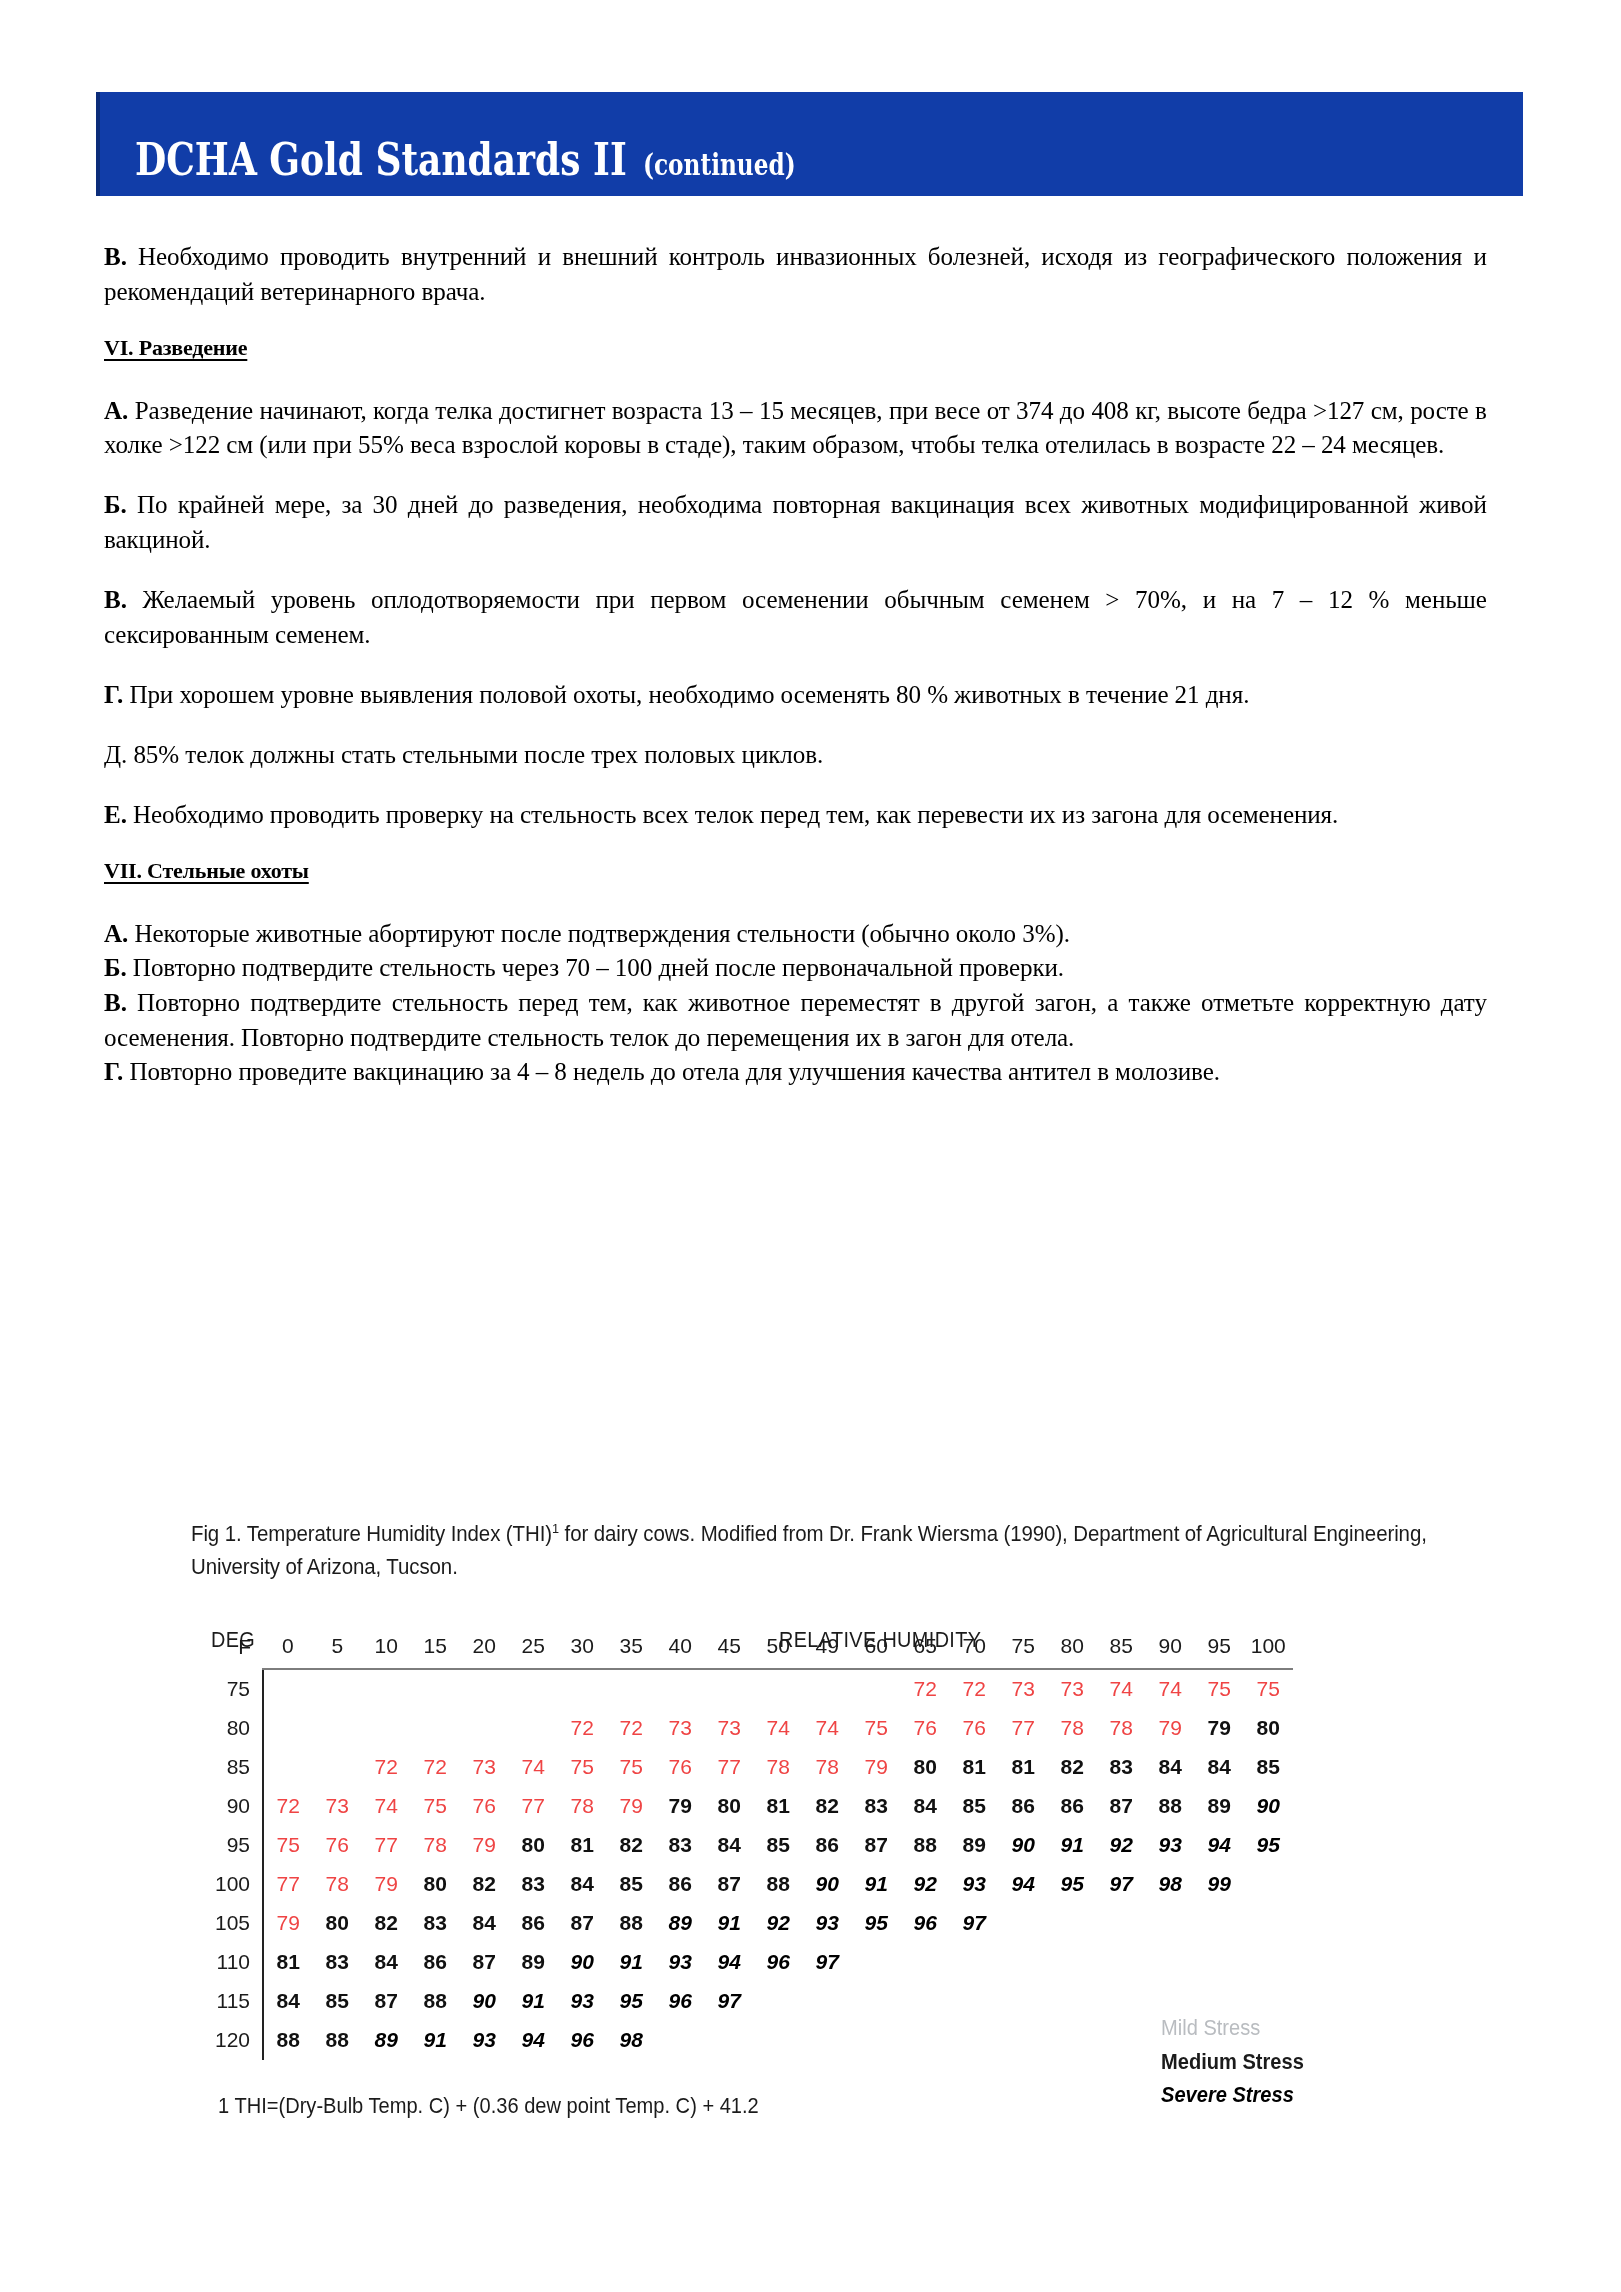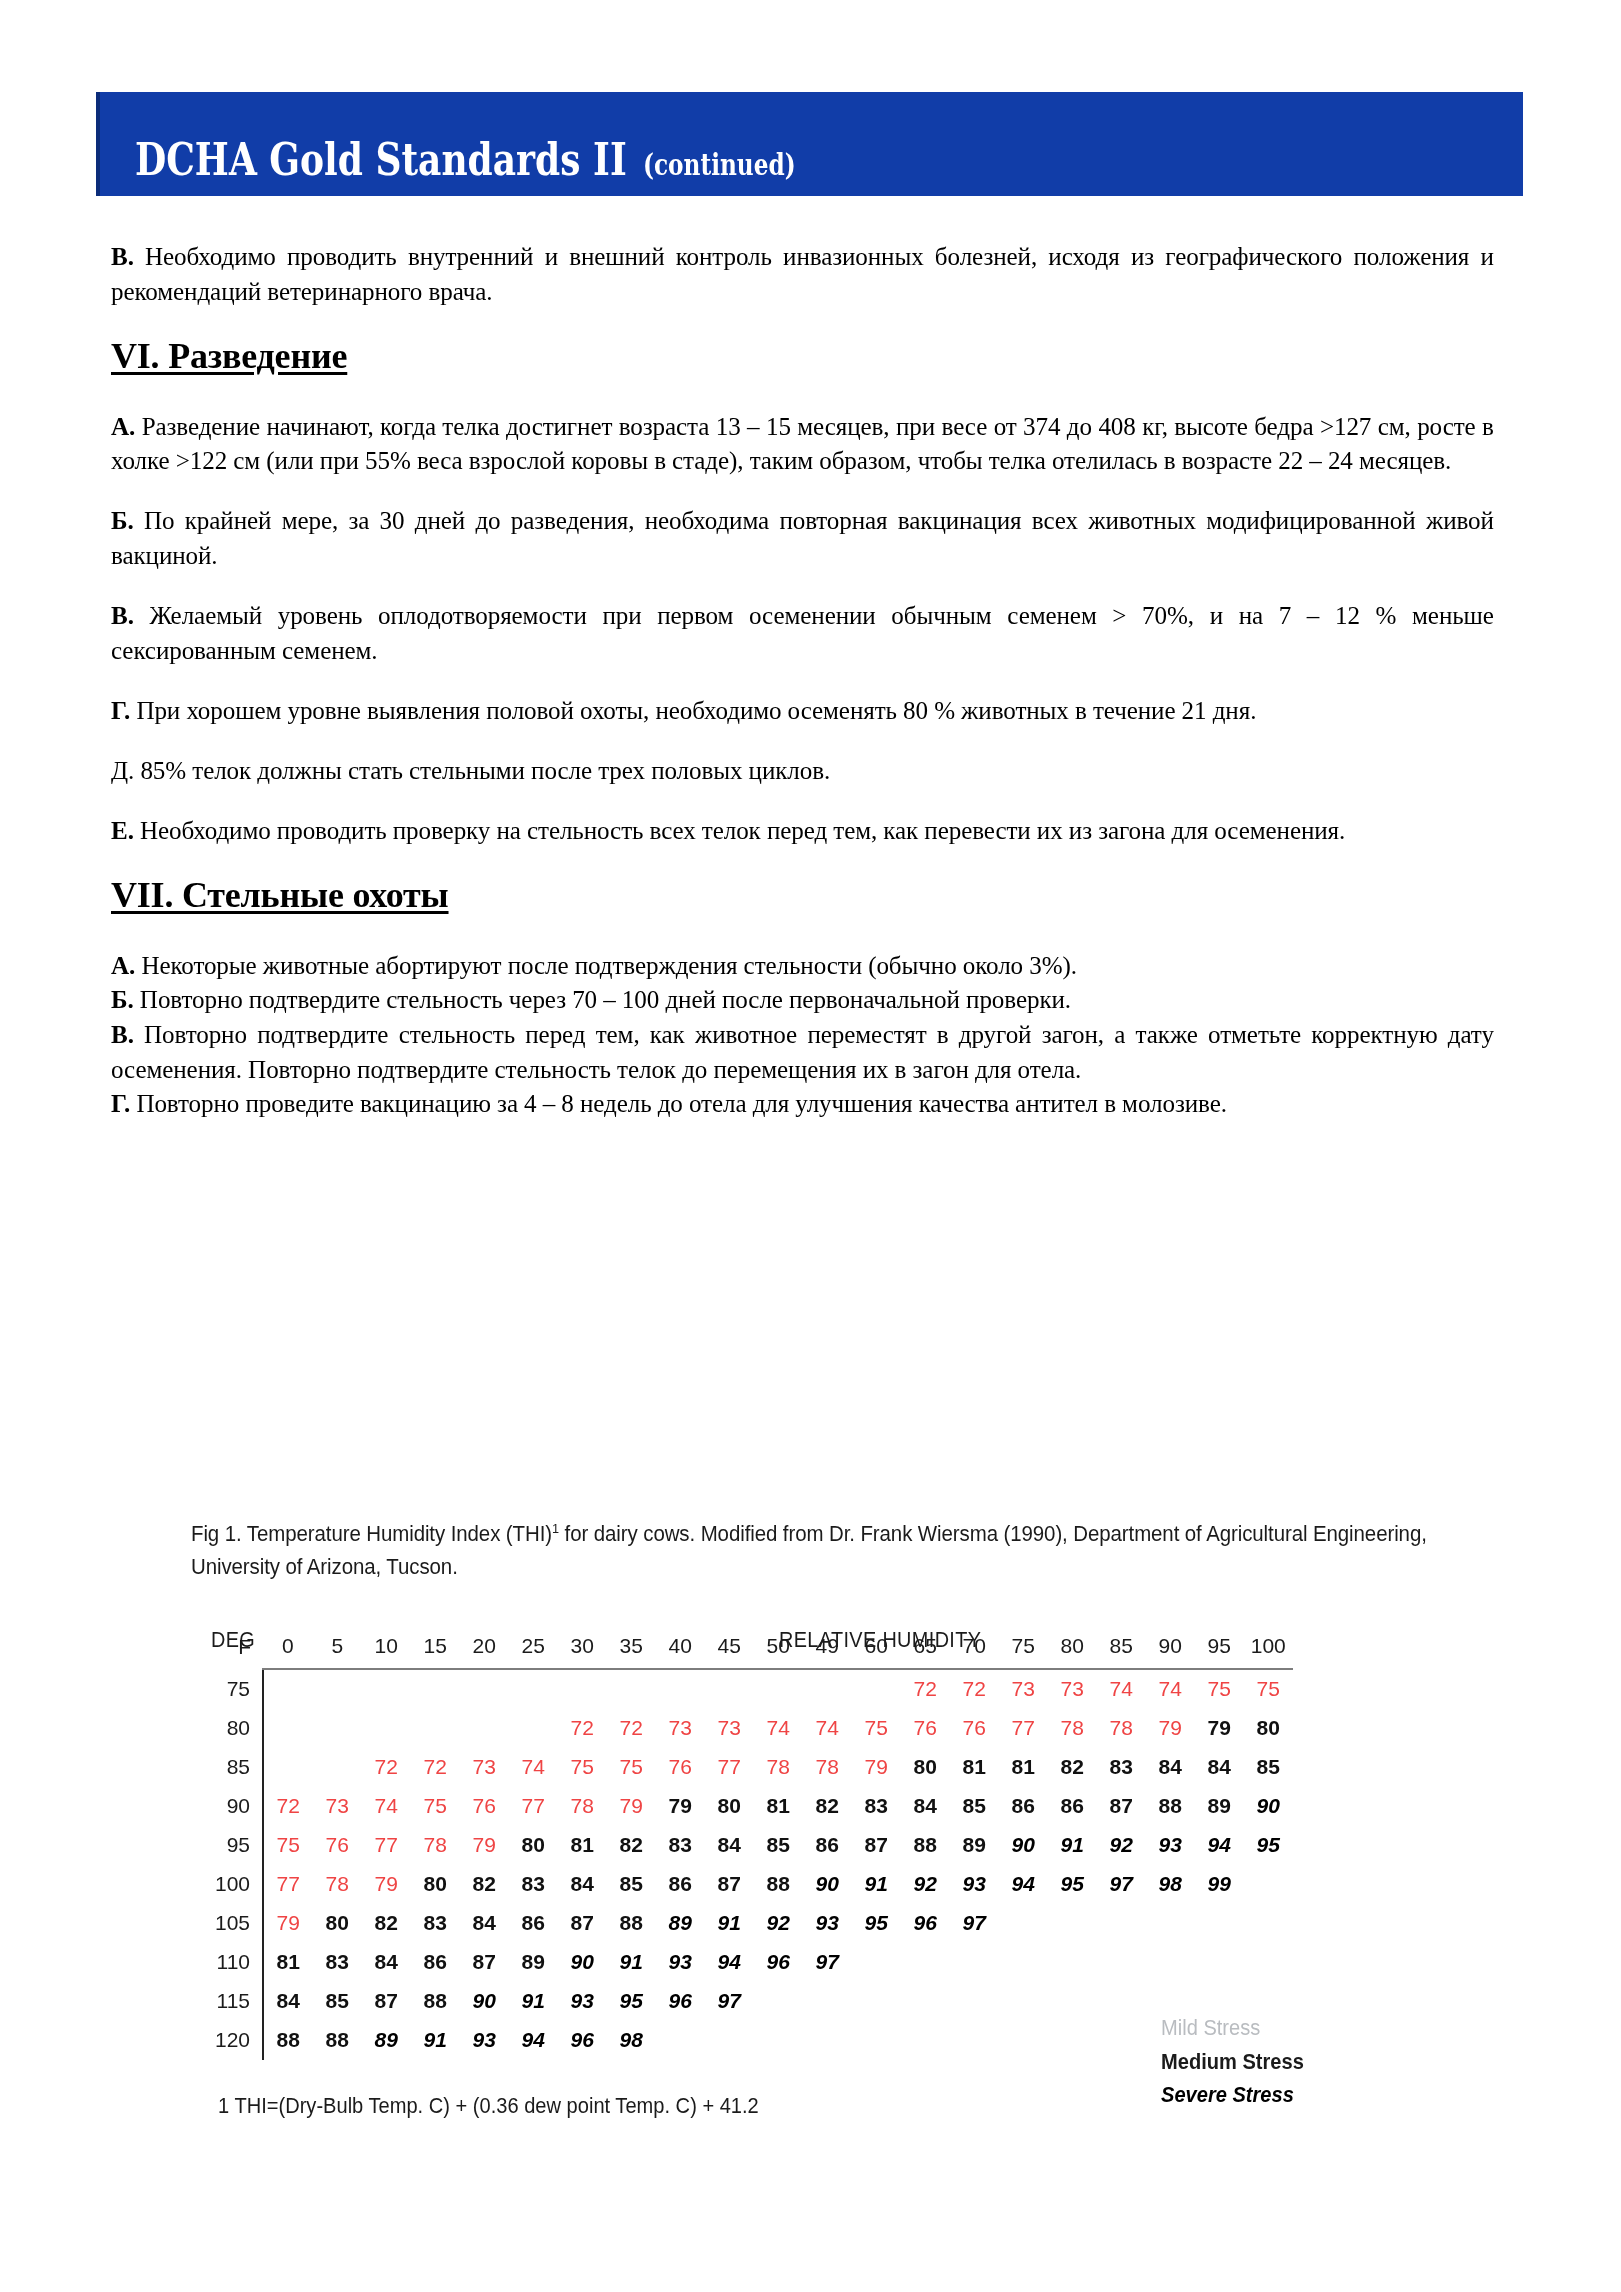--- a/index.html
+++ b/index.html
@@ -61,21 +61,21 @@
     font-size: 29px;
     transform: scaleX(0.80);
     transform-origin: left bottom;
     line-height: 1;
     margin-left: -116px;
   }
 
   
   .content {
     position: absolute;
-    left: 111px;
+    left: 104px;
     top: 240px;
     width: 1433px;
   }
   p.para {
     margin: 0 0 25.5px 0;
     font-size: 26px;
     line-height: 1.33;
     text-align: justify;
     font-family: "Liberation Serif", "DejaVu Serif", serif;
     transform: scaleX(0.965);
@@ -83,21 +83,21 @@
     letter-spacing: -0.1px;
   }
   p.para.tight {
     margin-bottom: 0;
   }
   .lead {
     font-weight: bold;
   }
   h2.heading {
     margin: 0 0 0 0;
-    font-size: 36px;
+    font-size: 22px;
     font-weight: bold;
     text-decoration: underline;
     text-underline-offset: 3.9px;
     font-family: "Liberation Serif", "DejaVu Serif", serif;
     display: inline-block;
     letter-spacing: -0.2px;
   }
   .heading-block { margin: 0 0 33px 0; }
 
   

